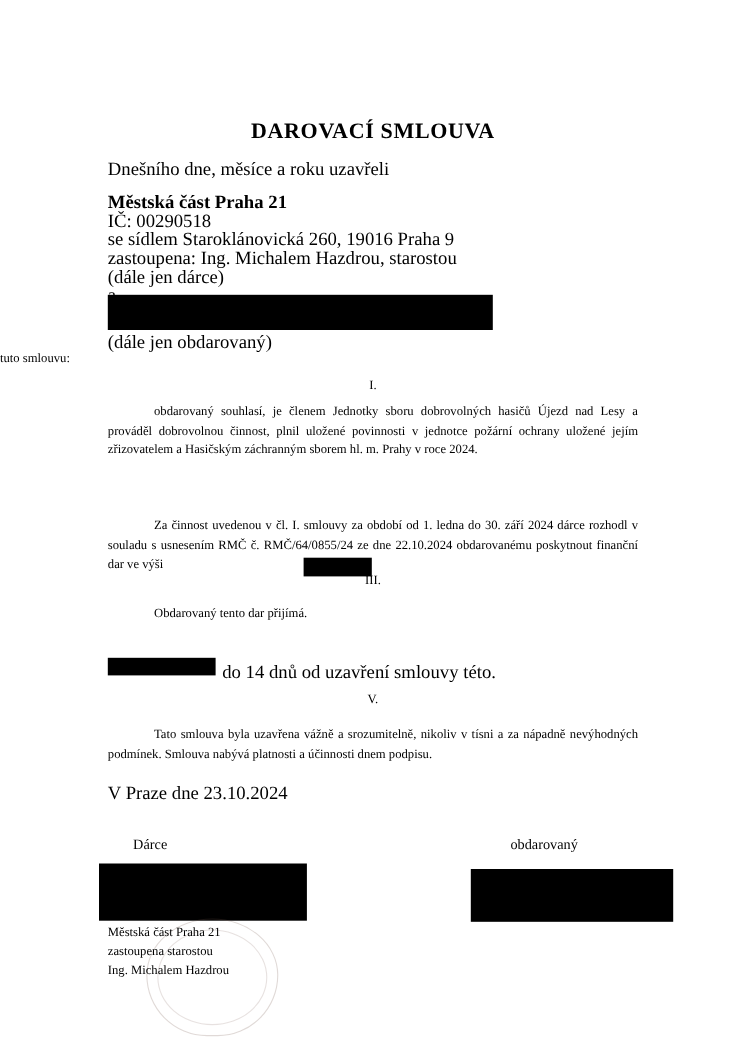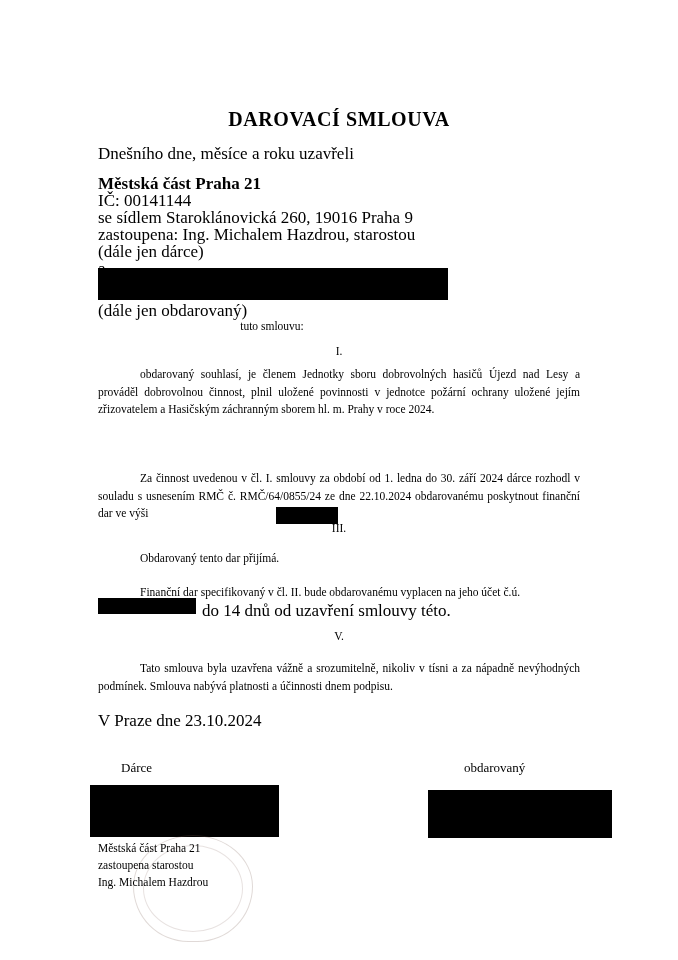--- a/index.html
+++ b/index.html
@@ -44,21 +44,21 @@
     font-size: 17px;
     line-height: 17.5px;
     white-space: nowrap;
     font-family: Liberation Serif, serif;
   }
   .bold { font-weight: bold; }
   .center-line {
     position: absolute;
     left: 0;
     width: 544px;
-    text-align: center;
+    text-align: left;
     font-size: 11.5px;
     line-height: 17.5px;
   }
   .roman {
     position: absolute;
     left: 0;
     width: 678px;
     text-align: center;
     font-size: 11.5px;
   }
@@ -105,42 +105,41 @@
 </head>
 <body>
 
 <div class="page">
 
   <div class="doc-title">DAROVACÍ SMLOUVA</div>
 
   <div class="lineblock" style="top: 145px;">Dnešního dne, měsíce a roku uzavřeli</div>
 
   <div class="lineblock bold" style="top: 175px;">Městská část Praha 21</div>
-  <div class="lineblock" style="top: 192px;">IČ: 00141144</div>
+  <div class="lineblock" style="top: 192px;">IČ: 00290518</div>
   <div class="lineblock" style="top: 209px;">se sídlem Staroklánovická 260, 19016 Praha 9</div>
   <div class="lineblock" style="top: 226px;">zastoupena: Ing. Michalem Hazdrou, starostou</div>
   <div class="lineblock" style="top: 243px;">(dále jen dárce)</div>
   <div class="lineblock" style="top: 260px;">a</div>
 
   <div class="redaction" style="left: 98px; top: 268px; width: 350px; height: 32px;"></div>
 
   <div class="lineblock" style="top: 302px;">(dále jen obdarovaný)</div>
 
   <div class="center-line" style="top: 318px;">tuto smlouvu:</div>
 
   <div class="roman" style="top: 345px;">I.</div>
   <div class="body-text indent-para" style="top: 366px;">obdarovaný souhlasí, je členem Jednotky sboru dobrovolných hasičů Újezd nad Lesy a prováděl dobrovolnou činnost, plnil uložené povinnosti v jednotce požární ochrany uložené jejím zřizovatelem a Hasičským záchranným sborem hl. m. Prahy v roce 2024.</div>
 
   <div class="body-text indent-para" style="top: 470px;">Za činnost uvedenou v čl. I. smlouvy za období od 1. ledna do 30. září 2024 dárce rozhodl v souladu s usnesením RMČ č. RMČ/64/0855/24 ze dne 22.10.2024 obdarovanému poskytnout finanční dar ve výši</div>
   <div class="redaction" style="left: 276px; top: 507px; width: 62px; height: 17px;"></div>
 
   <div class="roman" style="top: 522px;">III.</div>
   <div class="body-text indent-para" style="top: 538px; margin-top: 12px;">Obdarovaný tento dar přijímá.</div>
 
-  <div class="body-text indent-para" style="top: 584px;">Finanční dar specifikovaný v čl. II. bude obdarovanému vyplacen na jeho účet č.ú.</div>
   <div class="redaction" style="left: 98px; top: 598px; width: 98px; height: 16px;"></div>
   <div class="lineblock" style="top: 602px; left: 202px;">do 14 dnů od uzavření smlouvy této.</div>
 
   <div class="roman" style="top: 630px;">V.</div>
   <div class="body-text indent-para" style="top: 660px;">Tato smlouva byla uzavřena vážně a srozumitelně, nikoliv v tísni a za nápadně nevýhodných podmínek. Smlouva nabývá platnosti a účinnosti dnem podpisu.</div>
 
   <div class="lineblock" style="top: 712px;">V Praze dne 23.10.2024</div>
 
   <div class="sig-label" style="left: 121px; top: 760px;">Dárce</div>
   <div class="sig-label" style="left: 464px; top: 760px;">obdarovaný</div>

